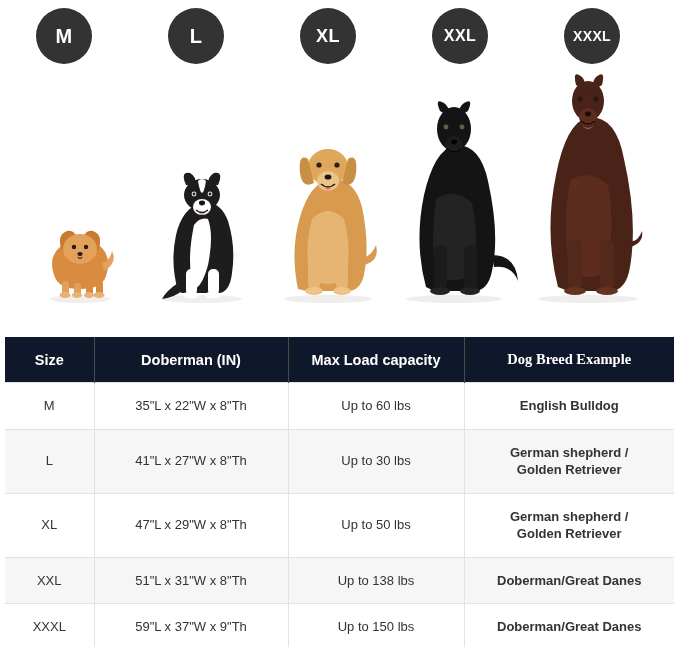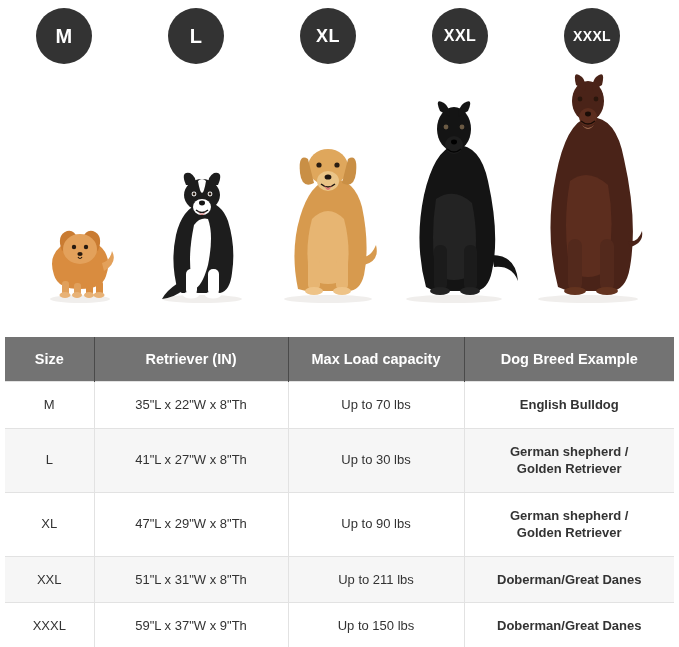--- a/index.html
+++ b/index.html
@@ -77,29 +77,29 @@
     top: 337px;
     left: 5px;
     width: 669px;
   }
   table.spec {
     border-collapse: collapse;
     width: 669px;
     table-layout: fixed;
   }
   table.spec th {
-    background: #737373;
+    background: #0f172a;
     color: #ffffff;
     font-size: 14.5px;
     font-weight: bold;
     padding: 14px 3px;
     text-align: center;
     border-right: 1px solid #4a4a4a;
   }
-  table.spec th:last-child { border-right: none; }
+  table.spec th:last-child { border-right: none; font-family: Liberation Serif, serif; }
   table.spec td {
     font-size: 13px;
     color: #333333;
     text-align: center;
     padding: 14px 8px;
     border: 1px solid #e2e2e2;
     line-height: 1.35;
   }
   table.spec td:first-child { border-left: none; }
   table.spec td:last-child { border-right: none; font-weight: bold; }
@@ -260,50 +260,50 @@
     <table class="spec">
       <colgroup>
         <col class="c0">
           <col class="c1">
           <col class="c2">
           <col class="c3">
       </colgroup>
       <thead>
         <tr>
           <th>Size</th>
-          <th>Retriever (IN)</th>
+          <th>Doberman (IN)</th>
           <th>Max Load capacity</th>
           <th>Dog Breed Example</th>
         </tr>
       </thead>
       <tbody>
         <tr>
           <td>M</td>
           <td>35"L x 22"W x 8"Th</td>
-          <td>Up to 70 lbs</td>
+          <td>Up to 60 lbs</td>
           <td class="cell-multiline">English Bulldog</td>
         </tr>
         <tr>
           <td>L</td>
           <td>41"L x 27"W x 8"Th</td>
           <td>Up to 30 lbs</td>
           <td class="cell-multiline">German shepherd /
 Golden Retriever</td>
         </tr>
         <tr>
           <td>XL</td>
           <td>47"L x 29"W x 8"Th</td>
-          <td>Up to 90 lbs</td>
+          <td>Up to 50 lbs</td>
           <td class="cell-multiline">German shepherd /
 Golden Retriever</td>
         </tr>
         <tr>
           <td>XXL</td>
           <td>51"L x 31"W x 8"Th</td>
-          <td>Up to 211 lbs</td>
+          <td>Up to 138 lbs</td>
           <td class="cell-multiline">Doberman/Great Danes</td>
         </tr>
         <tr>
           <td>XXXL</td>
           <td>59"L x 37"W x 9"Th</td>
           <td>Up to 150 lbs</td>
           <td class="cell-multiline">Doberman/Great Danes</td>
         </tr>
       </tbody>
     </table>

